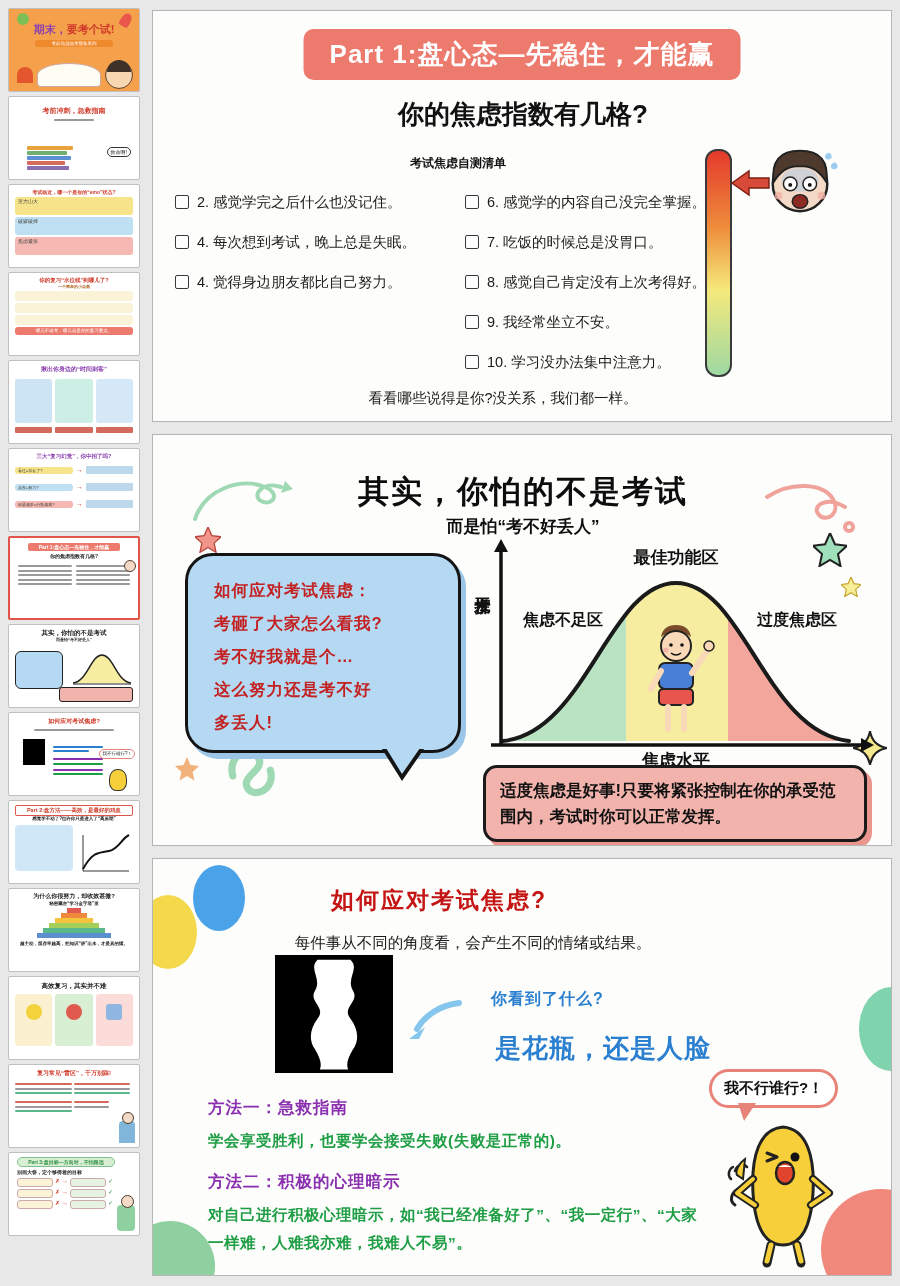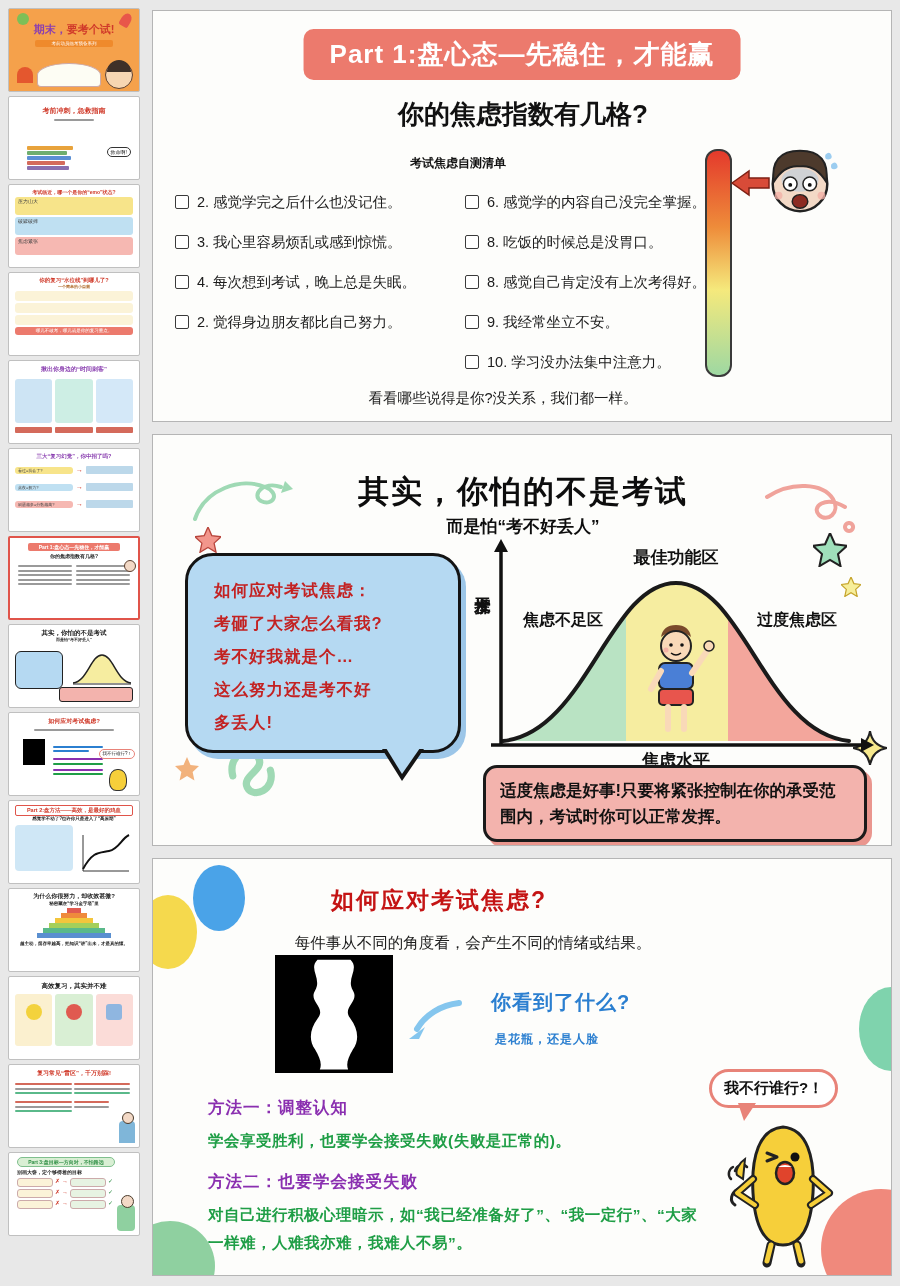--- a/index.html
+++ b/index.html
@@ -126,22 +126,22 @@
     background:#f3b3ad;border:3px solid #1a1a1a;border-radius:14px;
     box-shadow:5px 5px 0 #ea968e;padding:9px 14px;font-size:16.5px;font-weight:bold;
     line-height:1.6;color:#111;
   }
   .deco{position:absolute;}
 
   
   .h3a{position:absolute;left:178px;top:26px;font-size:23px;font-weight:bold;color:#c41414;letter-spacing:2px;}
   .h3b{position:absolute;left:0;top:74px;width:640px;text-align:center;font-size:15.5px;color:#1c1c1c;}
   .vase{position:absolute;left:122px;top:96px;width:118px;height:118px;}
-  .q1{position:absolute;left:338px;top:130px;font-size:20px;font-weight:bold;color:#2b7fd0;letter-spacing:1px;}
-  .q2{position:absolute;left:342px;top:172px;font-size:12px;font-weight:bold;color:#2b7fd0;letter-spacing:1px;}
+  .q1{position:absolute;left:338px;top:130px;font-size:16px;font-weight:bold;color:#2b7fd0;letter-spacing:1px;}
+  .q2{position:absolute;left:342px;top:172px;font-size:26px;font-weight:bold;color:#2b7fd0;letter-spacing:1px;}
   .m-label{position:absolute;left:55px;color:#8a2fb0;font-weight:bold;font-size:16.5px;letter-spacing:1px;}
   .m-text{position:absolute;left:55px;color:#1f9e46;font-weight:bold;font-size:15.5px;line-height:1.8;letter-spacing:0.5px;}
   .bubble-self{
     position:absolute;left:556px;top:210px;background:#fff;border:3px solid #e88379;border-radius:20px;
     padding:7px 12px;font-size:15px;font-weight:bold;color:#111;white-space:nowrap;
   }
   .bubble-self:after{
     content:"";position:absolute;left:26px;bottom:-16px;width:0;height:0;
     border-left:6px solid transparent;border-right:12px solid transparent;
     border-top:18px solid #e88379;
@@ -380,39 +380,35 @@
       <div class="h1a">你的焦虑指数有几格?</div>
       <div class="h1b">考试焦虑自测清单</div>
 
       <div class="col-l">
         <div class="chk">
             <span class="box"></span>
             <span>2. 感觉学完之后什么也没记住。</span>
           </div>
         <div class="chk">
             <span class="box"></span>
-            <span>3. 我心里容易烦乱或感到惊慌。</span>
-          </div>
-        <div class="chk">
-            <span class="box"></span>
             <span>4. 每次想到考试，晚上总是失眠。</span>
           </div>
         <div class="chk">
             <span class="box"></span>
-            <span>2. 觉得身边朋友都比自己努力。</span>
+            <span>4. 觉得身边朋友都比自己努力。</span>
           </div>
       </div>
       <div class="col-r">
         <div class="chk">
             <span class="box"></span>
             <span>6. 感觉学的内容自己没完全掌握。</span>
           </div>
         <div class="chk">
             <span class="box"></span>
-            <span>8. 吃饭的时候总是没胃口。</span>
+            <span>7. 吃饭的时候总是没胃口。</span>
           </div>
         <div class="chk">
             <span class="box"></span>
             <span>8. 感觉自己肯定没有上次考得好。</span>
           </div>
         <div class="chk">
             <span class="box"></span>
             <span>9. 我经常坐立不安。</span>
           </div>
         <div class="chk">
@@ -547,23 +543,23 @@
       </svg>
 
       <svg class="deco" style="left:252px;top:138px;" width="60" height="46" viewBox="0 0 60 46">
         <path d="M54,6 C36,8 20,18 12,32" fill="none" stroke="#85c6ee" stroke-width="6" stroke-linecap="round"></path>
         <polygon points="4,42 20,30 14,42" fill="#85c6ee"></polygon>
       </svg>
 
       <div class="q1">你看到了什么?</div>
       <div class="q2">是花瓶，还是人脸</div>
 
-      <div class="m-label" style="top:238px;">方法一：调整认知</div>
+      <div class="m-label" style="top:238px;">方法一：急救指南</div>
       <div class="m-text" style="top:268px;width:520px;">学会享受胜利，也要学会接受失败(失败是正常的)。</div>
-      <div class="m-label" style="top:312px;">方法二：也要学会接受失败</div>
+      <div class="m-label" style="top:312px;">方法二：积极的心理暗示</div>
       <div class="m-text" style="top:342px;width:500px;">对自己进行积极心理暗示，如“我已经准备好了”、“我一定行”、“大家一样难，人难我亦难，我难人不易”。</div>
 
       <div class="bubble-self">我不行谁行?！</div>
 
       <svg class="deco" style="left:570px;top:260px;" width="120" height="150" viewBox="0 0 120 150">
         <path d="M15,70 C8,74 6,82 12,86" fill="none" stroke="#222" stroke-width="3" stroke-linecap="round"></path>
         <path d="M12,52 C14,46 20,44 24,48 M8,60 C4,56 6,50 10,48" fill="none" stroke="#222" stroke-width="2.5" stroke-linecap="round"></path>
         <path d="M22,40 C16,44 12,52 14,56 L20,60 Z" fill="#f6cf3a" stroke="#222" stroke-width="2"></path>
         <path d="M60,8 C36,10 28,38 30,74 C32,108 42,126 60,126 C78,126 88,108 90,74 C92,38 84,10 60,8 Z" fill="#f6cf3a" stroke="#222" stroke-width="3"></path>
         <path d="M30,60 L14,74 L32,86" fill="none" stroke="#222" stroke-width="8" stroke-linecap="round" stroke-linejoin="round"></path>

